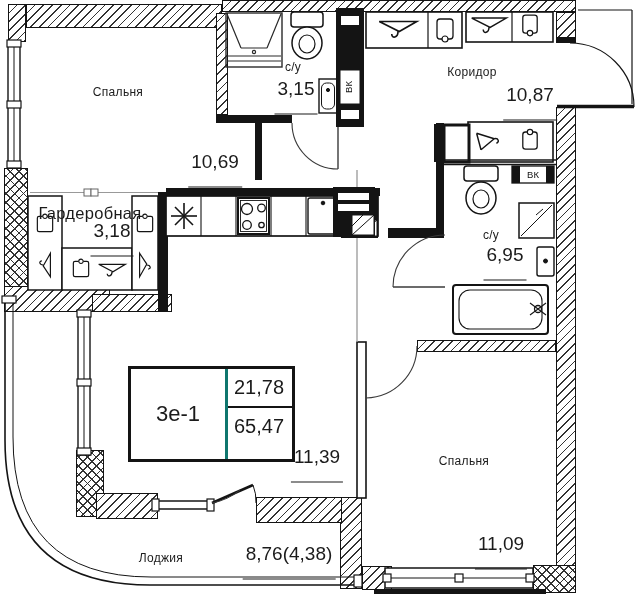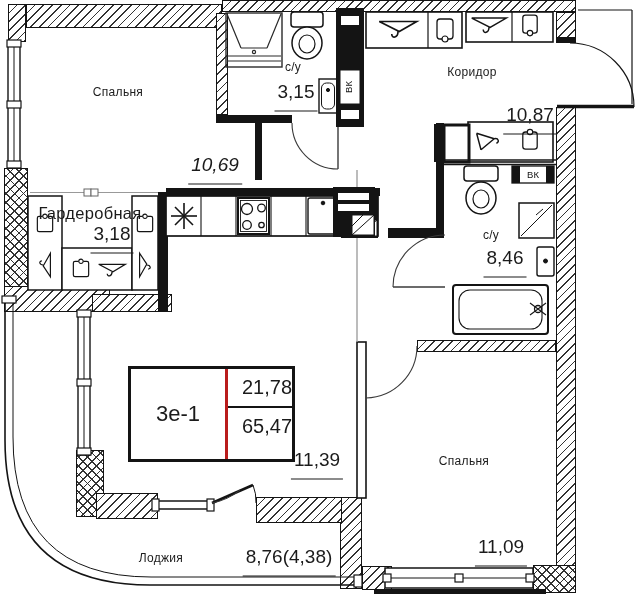--- a/index.html
+++ b/index.html
@@ -9,27 +9,27 @@
   .hd{position:absolute;box-sizing:border-box;border:1.5px solid #141414;background-color:#fff;
       background-image:repeating-linear-gradient(135deg,rgba(0,0,0,0) 0,rgba(0,0,0,0) 5px,#333 5px,#333 6.2px);}
   
   .hx{position:absolute;box-sizing:border-box;border:1.5px solid #141414;background-color:#fff;
       background-image:repeating-linear-gradient(135deg,rgba(0,0,0,0) 0,rgba(0,0,0,0) 5px,#333 5px,#333 6.2px),
                        repeating-linear-gradient(45deg,rgba(0,0,0,0) 0,rgba(0,0,0,0) 5px,#333 5px,#333 6.2px);}
   svg{position:absolute;left:0;top:0;}
   .lbl{position:absolute;transform:translate(-50%,-50%);white-space:nowrap;
        font-size:12px;letter-spacing:.3px;z-index:30;}
   .area{position:absolute;transform:translate(-50%,-50%);white-space:nowrap;font-size:19px;
-        border-bottom:1.7px solid #1b1b1b;padding:0 3px 8px 3px;z-index:30;}
+        border-bottom:1.7px solid #1b1b1b;padding:0 3px 14px 3px;z-index:30;}
   
   #unit-table{position:absolute;left:128px;top:366px;width:167px;height:96px;box-sizing:border-box;
       border:3px solid #141414;display:grid;grid-template-columns:97px 1fr;z-index:25;background:#fff;}
   #unit-table .uid{grid-row:1/4;display:flex;align-items:center;justify-content:center;
-      font-size:22px;border-right:3px solid #b91c1c;}
-  #unit-table .val{display:flex;align-items:center;padding-left:14px;font-size:20px;
+      font-size:22px;border-right:3px solid #0f766e;}
+  #unit-table .val{display:flex;align-items:center;padding-left:6px;font-size:20px;
       border-bottom:2.5px solid #141414;}
   #unit-table .val:last-child{border-bottom:none;}
 </style>
 </head>
 <body>
 
 <div id="plan">
 
   <div class="hd" style="left:26px;top:4px;width:196px;height:24px;"></div>
   <div class="hd" style="left:222px;top:0px;width:354px;height:12px;"></div>
@@ -277,33 +277,33 @@
         <rect x="-9" y="-9" width="18" height="18" rx="2" stroke-width="1.4"></rect>
         <circle cx="0" cy="-9" r="2.6" fill="#fff" stroke-width="1.3"></circle>
       </g>
       <g transform="translate(145,265) rotate(-90) scale(0.9)">
         <path d="M -13,-6 L 13,-6 L 1,2 Z M 0,2 C 0,6.5 -4.5,7 -4.5,3.5" stroke-width="1.3"></path>
       </g>
     </g>
   </svg>
 
   <div class="lbl" style="left:118px;top:92px;">Спальня</div>
-  <div class="area" style="left:215px;top:169px;font-style:italic;">10,69</div>
+  <div class="area" style="left:215px;top:169px;">10,69</div>
 
   <div class="lbl" style="left:293px;top:67px;">с/у</div>
   <div class="area" style="left:296px;top:96px;">3,15</div>
 
   <div class="lbl" style="left:448px;top:72px;margin-left:24px;">Коридор</div>
-  <div class="area" style="left:530px;top:102px;margin-top:17px;">10,87</div>
+  <div class="area" style="left:530px;top:102px;">10,87</div>
 
   <div class="lbl" style="left:90px;top:213px;font-size:16.5px;">Гардеробная</div>
   <div class="area" style="left:112px;top:238px;">3,18</div>
 
   <div class="lbl" style="left:491px;top:235px;">с/у</div>
-  <div class="area" style="left:505px;top:262px;">8,46</div>
+  <div class="area" style="left:505px;top:262px;">6,95</div>
 
   <div class="area" style="left:317px;top:464px;">11,39</div>
 
   <div class="lbl" style="left:464px;top:461px;">Спальня</div>
   <div class="area" style="left:501px;top:551px;">11,09</div>
 
   <div class="lbl" style="left:161px;top:558px;">Лоджия</div>
   <div class="area" style="left:289px;top:561px;">8,76(4,38)</div>
 
   <div id="unit-table">

